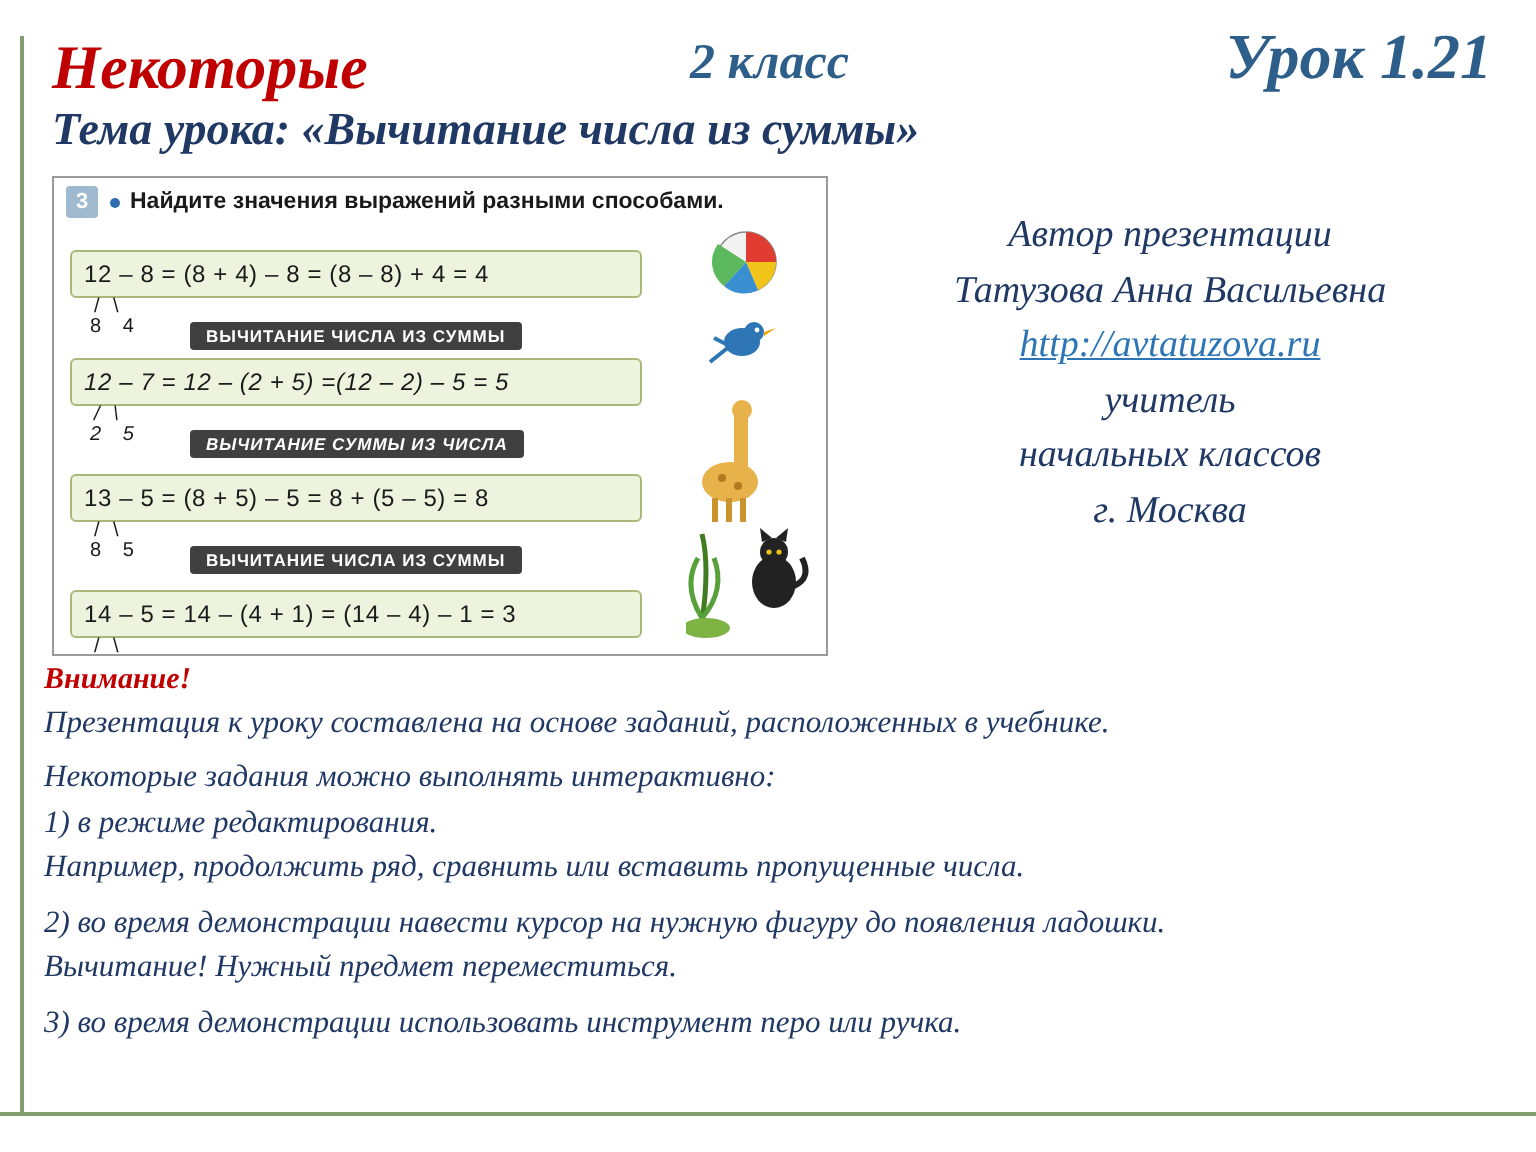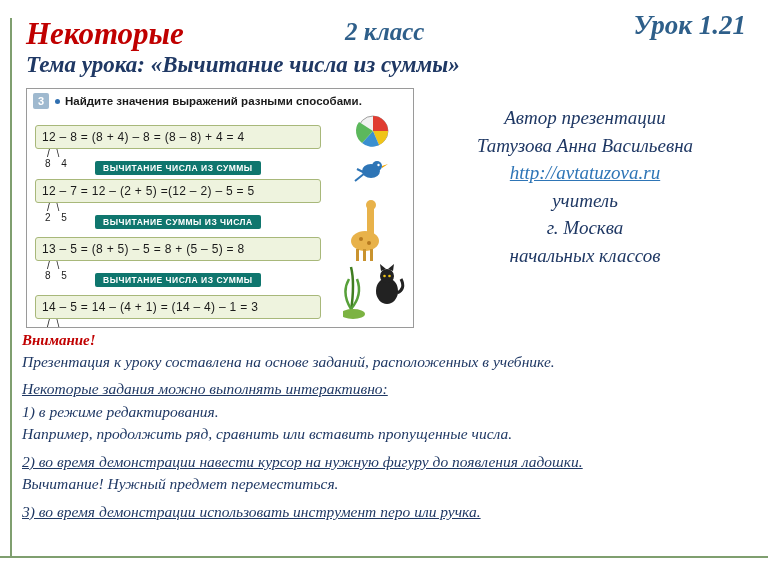--- a/index.html
+++ b/index.html
@@ -48,21 +48,21 @@
     color: #2e5f8a;
     white-space: nowrap;
   }
   .title-lesson {
     position: absolute;
     right: 22px;
     top: 10px;
     font-family: "Liberation Serif", serif;
     font-style: italic;
     font-weight: bold;
-    font-size: 27px;
+    font-size: 32px;
     color: #2e5f8a;
     white-space: nowrap;
   }
   .title-theme {
     position: absolute;
     left: 26px;
     top: 52px;
     font-family: "Liberation Serif", serif;
     font-style: italic;
     font-weight: bold;
@@ -142,21 +142,21 @@
     font-family: "Liberation Sans", sans-serif;
     font-size: 10px;
     color: #1a1a1a;
     margin-left: 12px;
     line-height: 1.0;
   }
   .ex-branch .legs { letter-spacing: 2px; }
   .ex-branch .nums { letter-spacing: 4px; margin-left: -2px; }
   .ex-tag {
     display: inline-block;
-    background: #0f766e;
+    background: #404040;
     color: #ffffff;
     font-family: "Liberation Sans", sans-serif;
     font-size: 8.5px;
     font-weight: bold;
     padding: 2px 8px;
     border-radius: 2px;
     position: absolute;
     left: 60px;
     letter-spacing: 0.5px;
   }
@@ -200,21 +200,21 @@
     color: #c00000;
     font-weight: bold;
     font-size: 15px;
     margin-bottom: 3px;
   }
   .note-line {
     font-size: 15.5px;
     line-height: 1.32;
     margin-bottom: 2px;
   }
-  .note-gap { margin-top: 7px; text-decoration: underline; }
+  .note-gap { margin-top: 7px; }
 
   
   .bottom-rule {
     position: absolute;
     left: 0;
     bottom: 18px;
     width: 768px;
     height: 2px;
     background: #7f9f6f;
   }
@@ -250,21 +250,21 @@
 
       <div class="ex-row">
         <div class="ex-expr">12 – 8 =  (8 + 4)  – 8 = (8 – 8) + 4 =   4</div>
         <div class="ex-branch">
           <div class="legs">/  \</div>
           <div class="nums">8   4</div>
         </div>
         <div class="ex-tag" style="top:36px;">ВЫЧИТАНИЕ  ЧИСЛА ИЗ СУММЫ</div>
       </div>
 
-      <div class="ex-row" style="margin-top:4px;">
+      <div class="ex-row" style="margin-top:4px;font-style:italic;">
         <div class="ex-expr">12 – 7 =  12  – (2 + 5) =(12 – 2)  – 5 = 5</div>
         <div class="ex-branch">
           <div class="legs">/  \</div>
           <div class="nums">2   5</div>
         </div>
         <div class="ex-tag" style="top:36px;">ВЫЧИТАНИЕ СУММЫ ИЗ ЧИСЛА</div>
       </div>
 
       <div class="ex-row" style="margin-top:14px;">
         <div class="ex-expr">13 – 5 =   (8 + 5) – 5 =   8  + (5 – 5) = 8</div>
@@ -334,22 +334,22 @@
         </g>
       </svg>
     </div>
   </div>
 
   <div class="author-block">
     <div>Автор презентации</div>
     <div>Татузова Анна Васильевна</div>
     <div class="link">http://avtatuzova.ru</div>
     <div>учитель</div>
+    <div>начальных классов</div>
     <div>г. Москва</div>
-    <div>начальных классов</div>
   </div>
 
   <div class="notes">
     <div class="note-warn">Внимание!</div>
     <div class="note-line">Презентация к уроку составлена на основе заданий, расположенных в учебнике.</div>
     <div class="note-line note-gap">Некоторые задания можно выполнять интерактивно:</div>
     <div class="note-line">1) в режиме редактирования.</div>
     <div class="note-line">Например, продолжить ряд, сравнить или вставить пропущенные числа.</div>
     <div class="note-line note-gap">2) во время демонстрации навести курсор на  нужную фигуру до появления ладошки.</div>
     <div class="note-line">Вычитание! Нужный предмет переместиться.</div>

